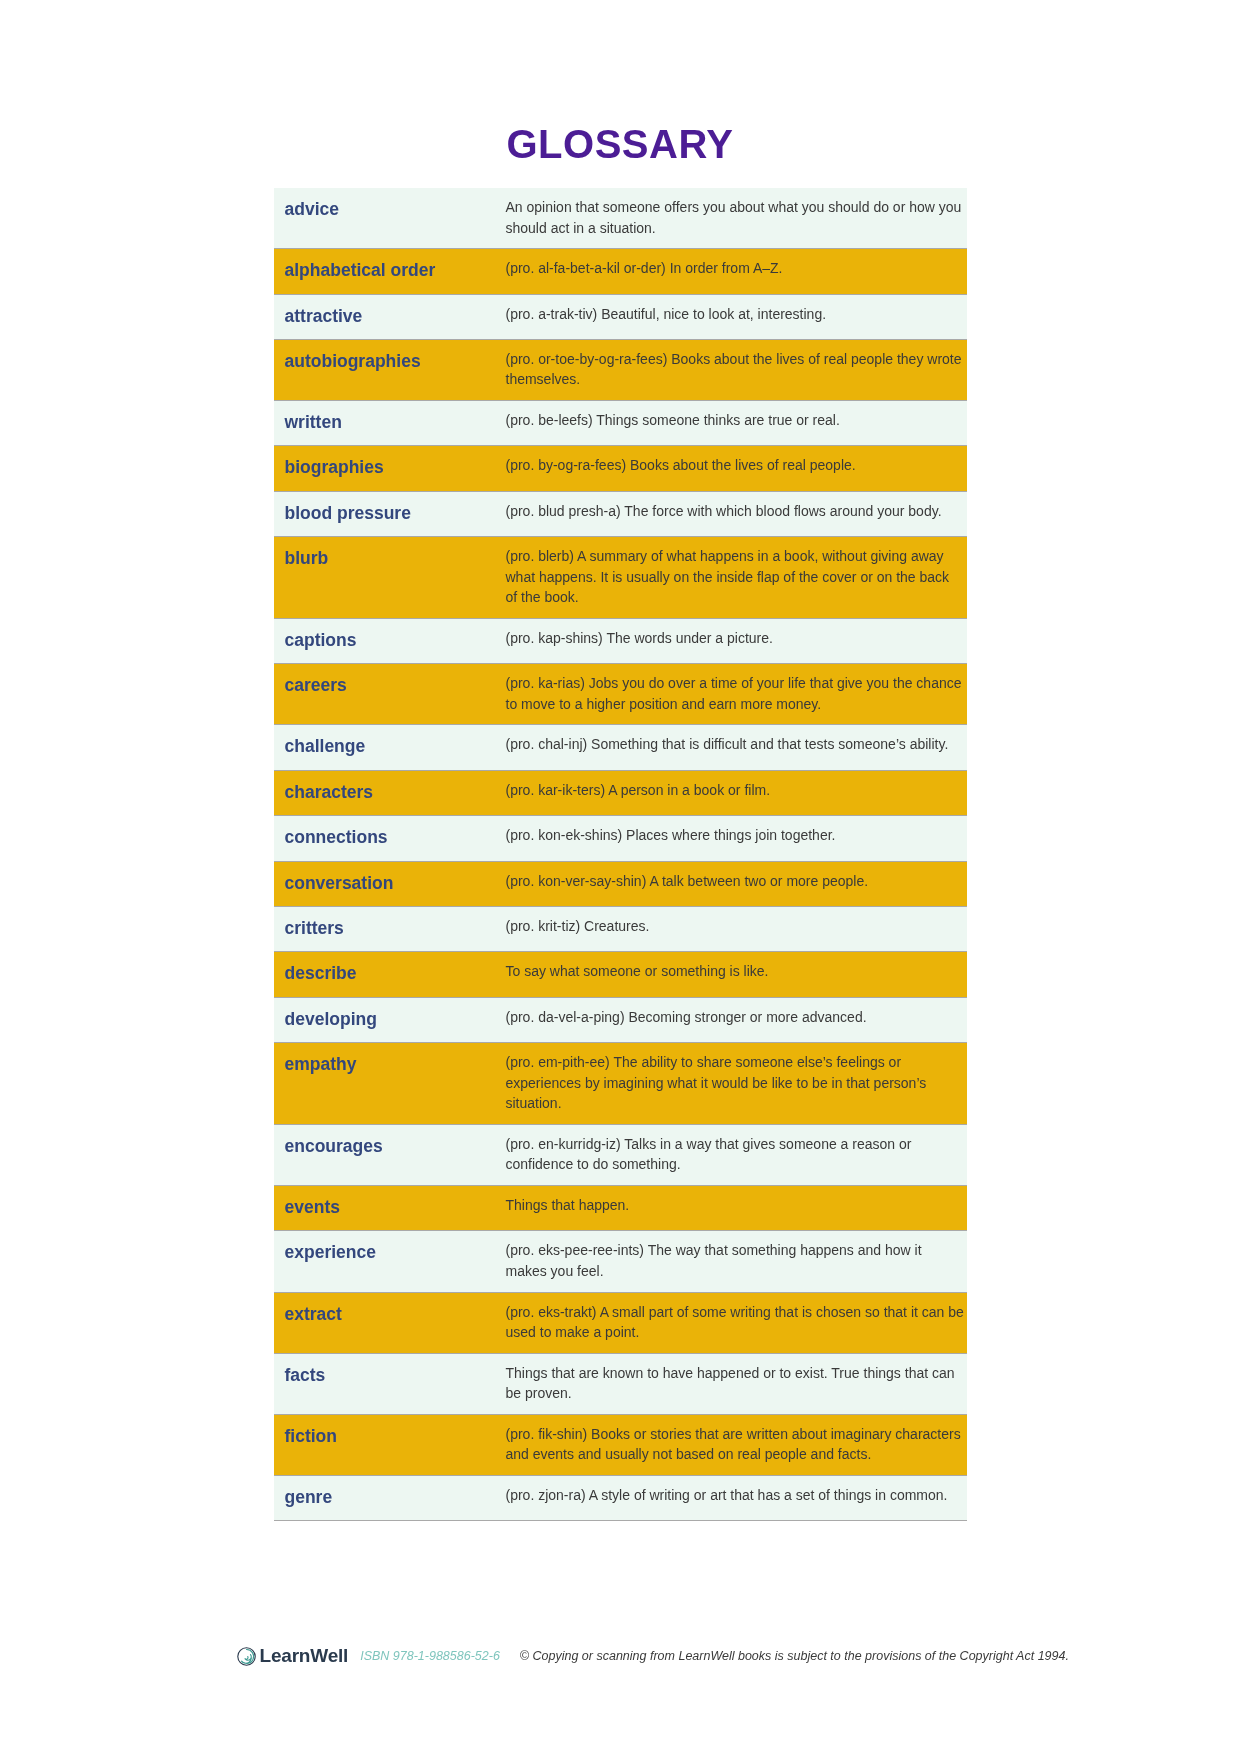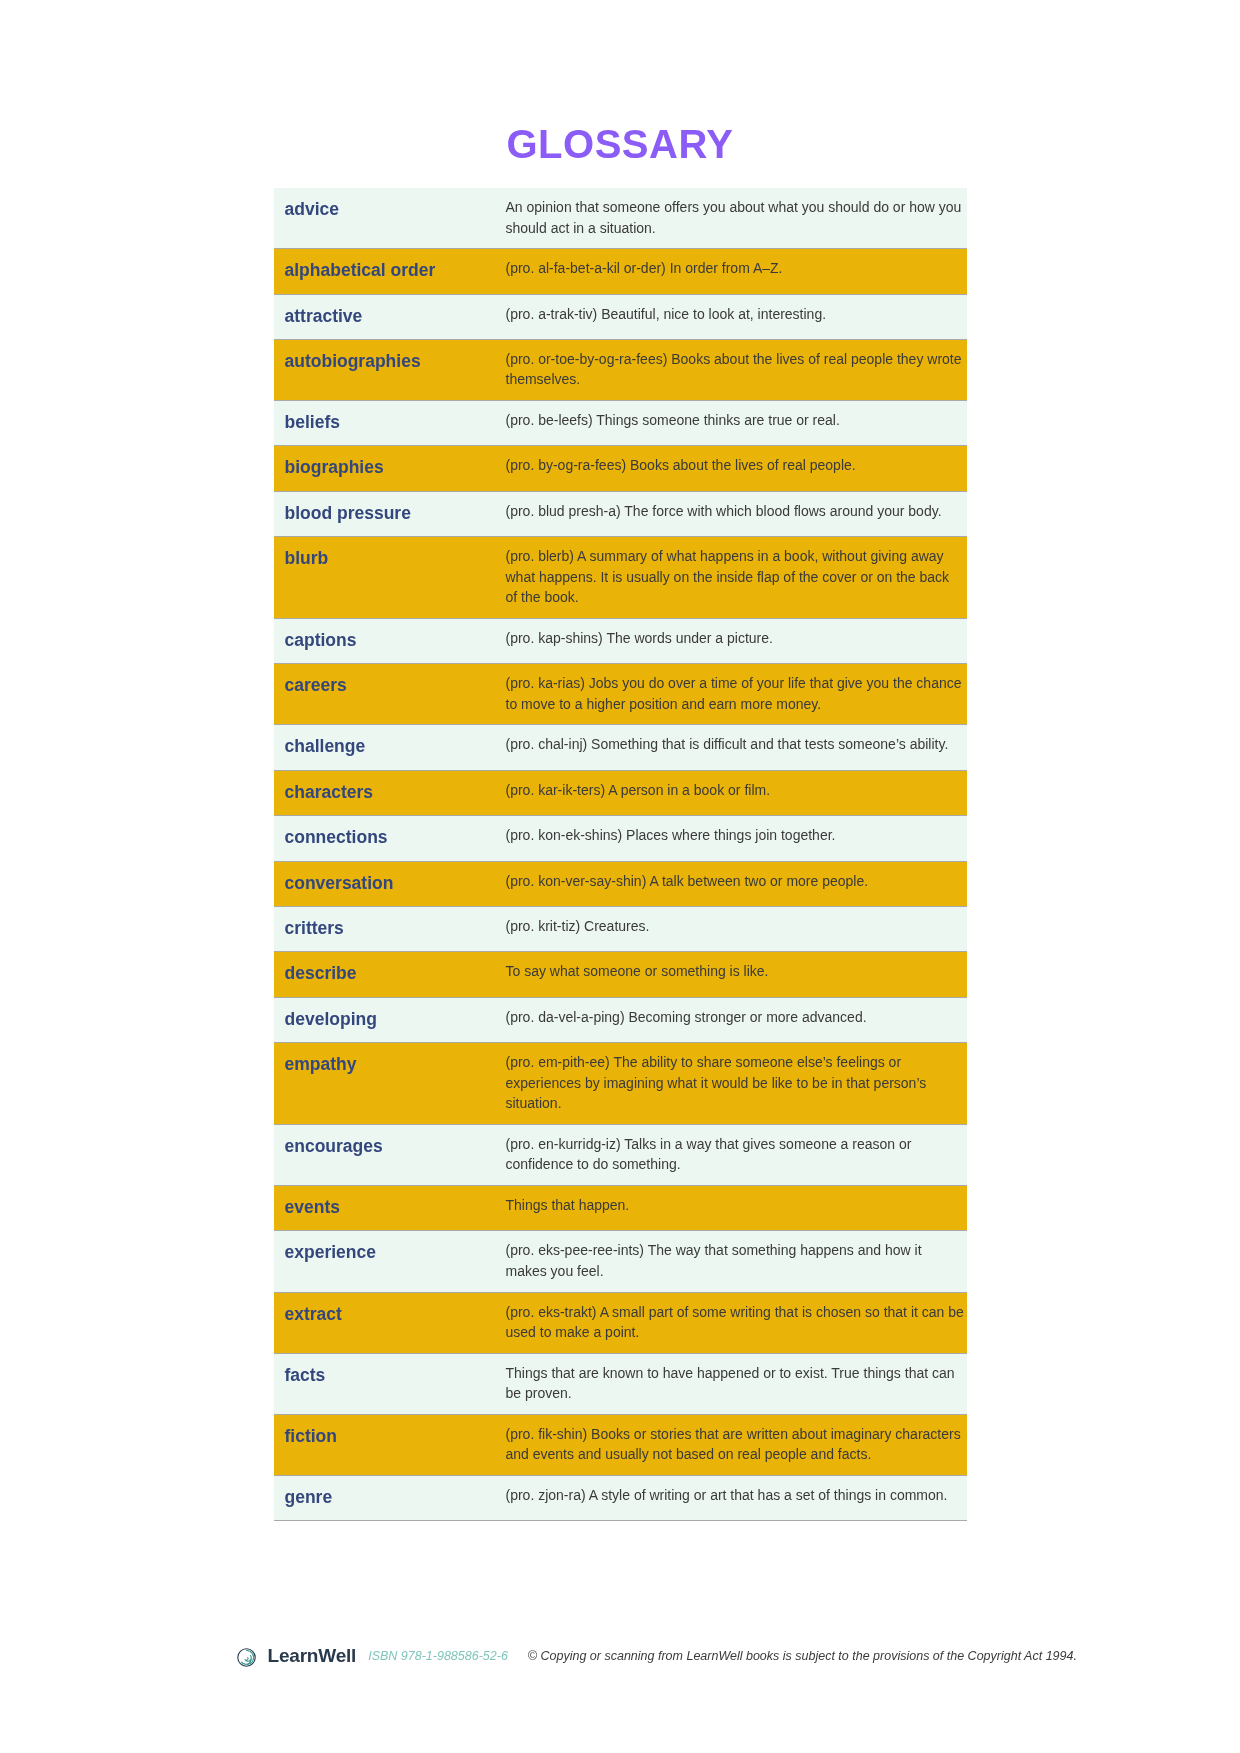--- a/index.html
+++ b/index.html
@@ -15,21 +15,21 @@
   }
   .page {
     position: relative;
     width: 1240px;
     height: 1753px;
     box-sizing: border-box;
     padding: 0;
   }
   .page-title {
     text-align: center;
-    color: #8b5cf6;
+    color: #4c1d95;
     font-size: 40px;
     font-weight: bold;
     letter-spacing: 0.5px;
     margin: 0;
     padding-top: 122px;
     padding-bottom: 0;
     line-height: 1.1;
   }
   .glossary-table {
     width: 693px;
@@ -78,22 +78,22 @@
     width: 877px;
     margin: 0 auto;
     display: flex;
     align-items: center;
     justify-content: flex-start;
     padding-left: 55px;
     box-sizing: border-box;
   }
   .logo-wrap {
     display: flex;
-    align-items: flex-end;
-    gap: 12px;
+    align-items: center;
+    gap: 4px;
   }
   .logo-mark {
     width: 19px;
     height: 19px;
     display: block;
   }
   .logo-text {
     color: #2a3a4d;
     font-size: 19px;
     font-weight: bold;
@@ -133,21 +133,21 @@
         </tr>
         <tr class="row-even">
           <td class="term-cell">attractive</td>
           <td class="def-cell">(pro. a-trak-tiv) Beautiful, nice to look at, interesting.</td>
         </tr>
         <tr class="row-odd">
           <td class="term-cell">autobiographies</td>
           <td class="def-cell">(pro. or-toe-by-og-ra-fees) Books about the lives of real people they wrote themselves.</td>
         </tr>
         <tr class="row-even">
-          <td class="term-cell">beliefs</td>
+          <td class="term-cell">written</td>
           <td class="def-cell">(pro. be-leefs) Things someone thinks are true or real.</td>
         </tr>
         <tr class="row-odd">
           <td class="term-cell">biographies</td>
           <td class="def-cell">(pro. by-og-ra-fees) Books about the lives of real people.</td>
         </tr>
         <tr class="row-even">
           <td class="term-cell">blood pressure</td>
           <td class="def-cell">(pro. blud presh-a) The force with which blood flows around your body.</td>
         </tr>

